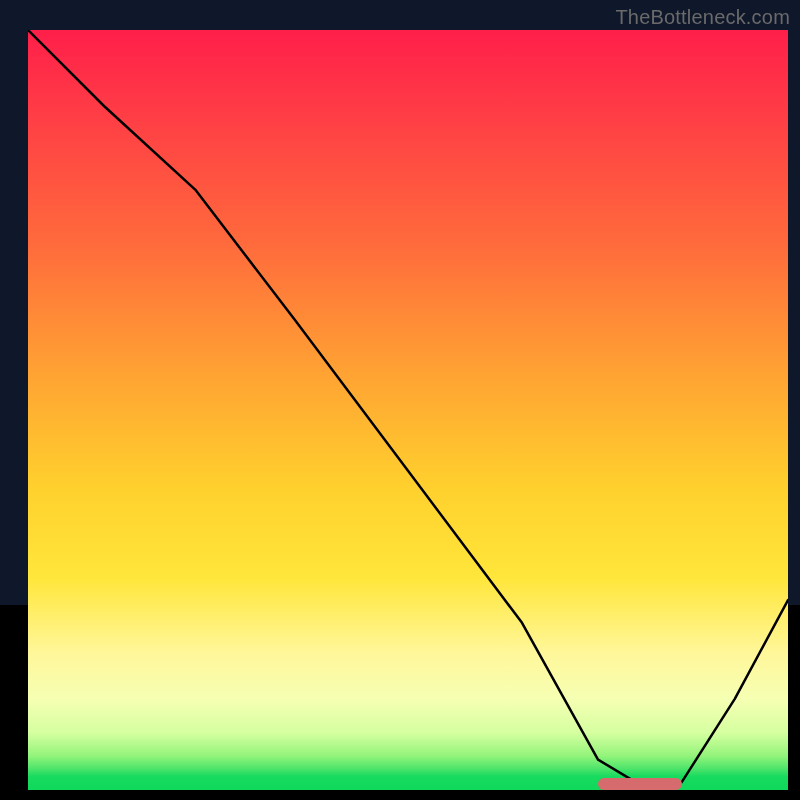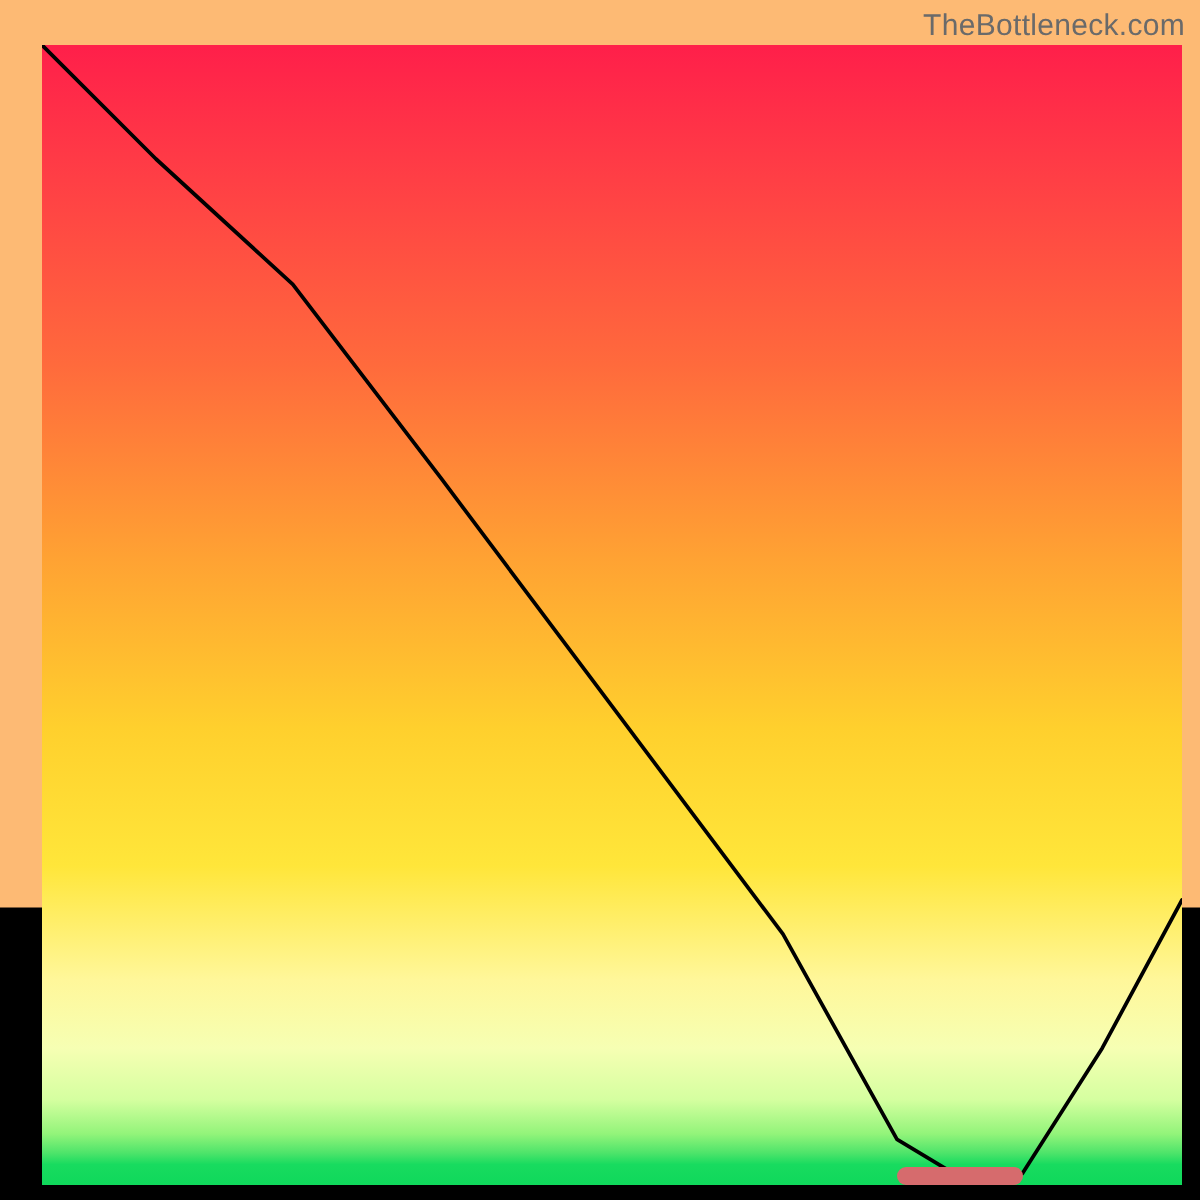--- a/index.html
+++ b/index.html
@@ -8,21 +8,21 @@
     width: 800px;
     height: 800px;
     background: #000;
     overflow: hidden;
     font-family: -apple-system, Helvetica, Arial, sans-serif;
   }
   .frame {
     position: relative;
     width: 800px;
     height: 605px;
-    background: #fdba74;
+    background: #0f172a;
   }
   .plot {
     position: absolute;
     left: 28px;
     top: 30px;
     width: 760px;
     height: 760px;
     overflow: hidden;
   }
   .gradient {

